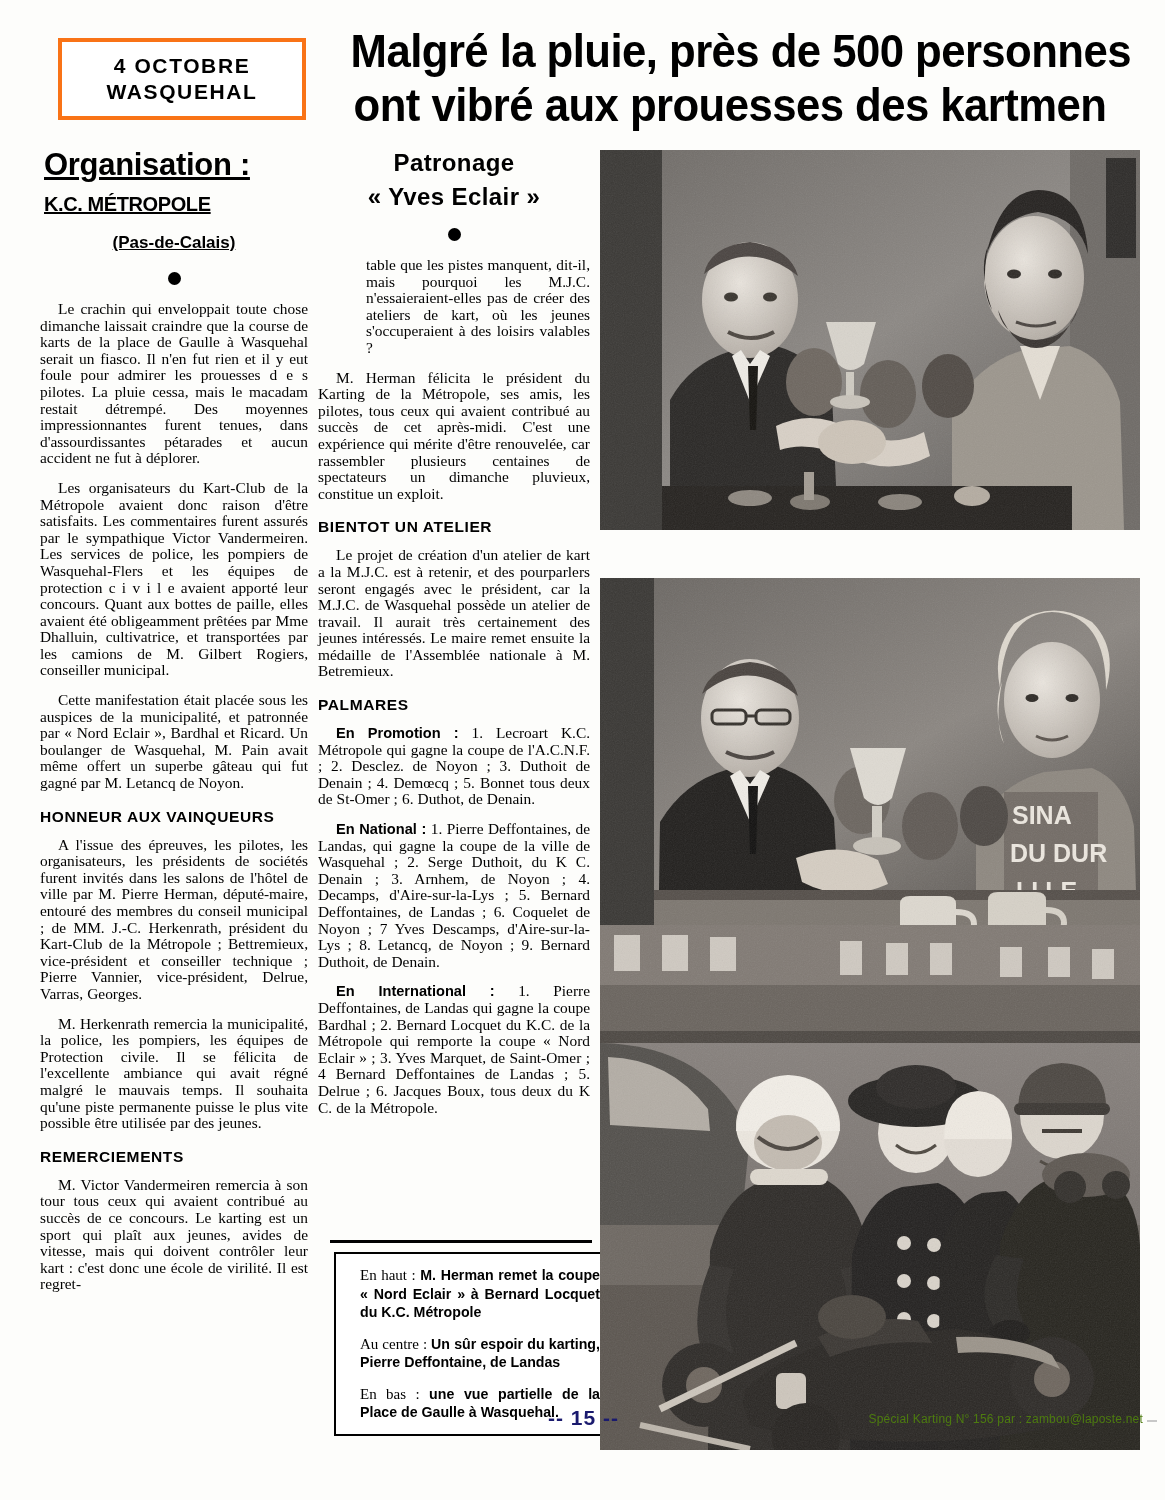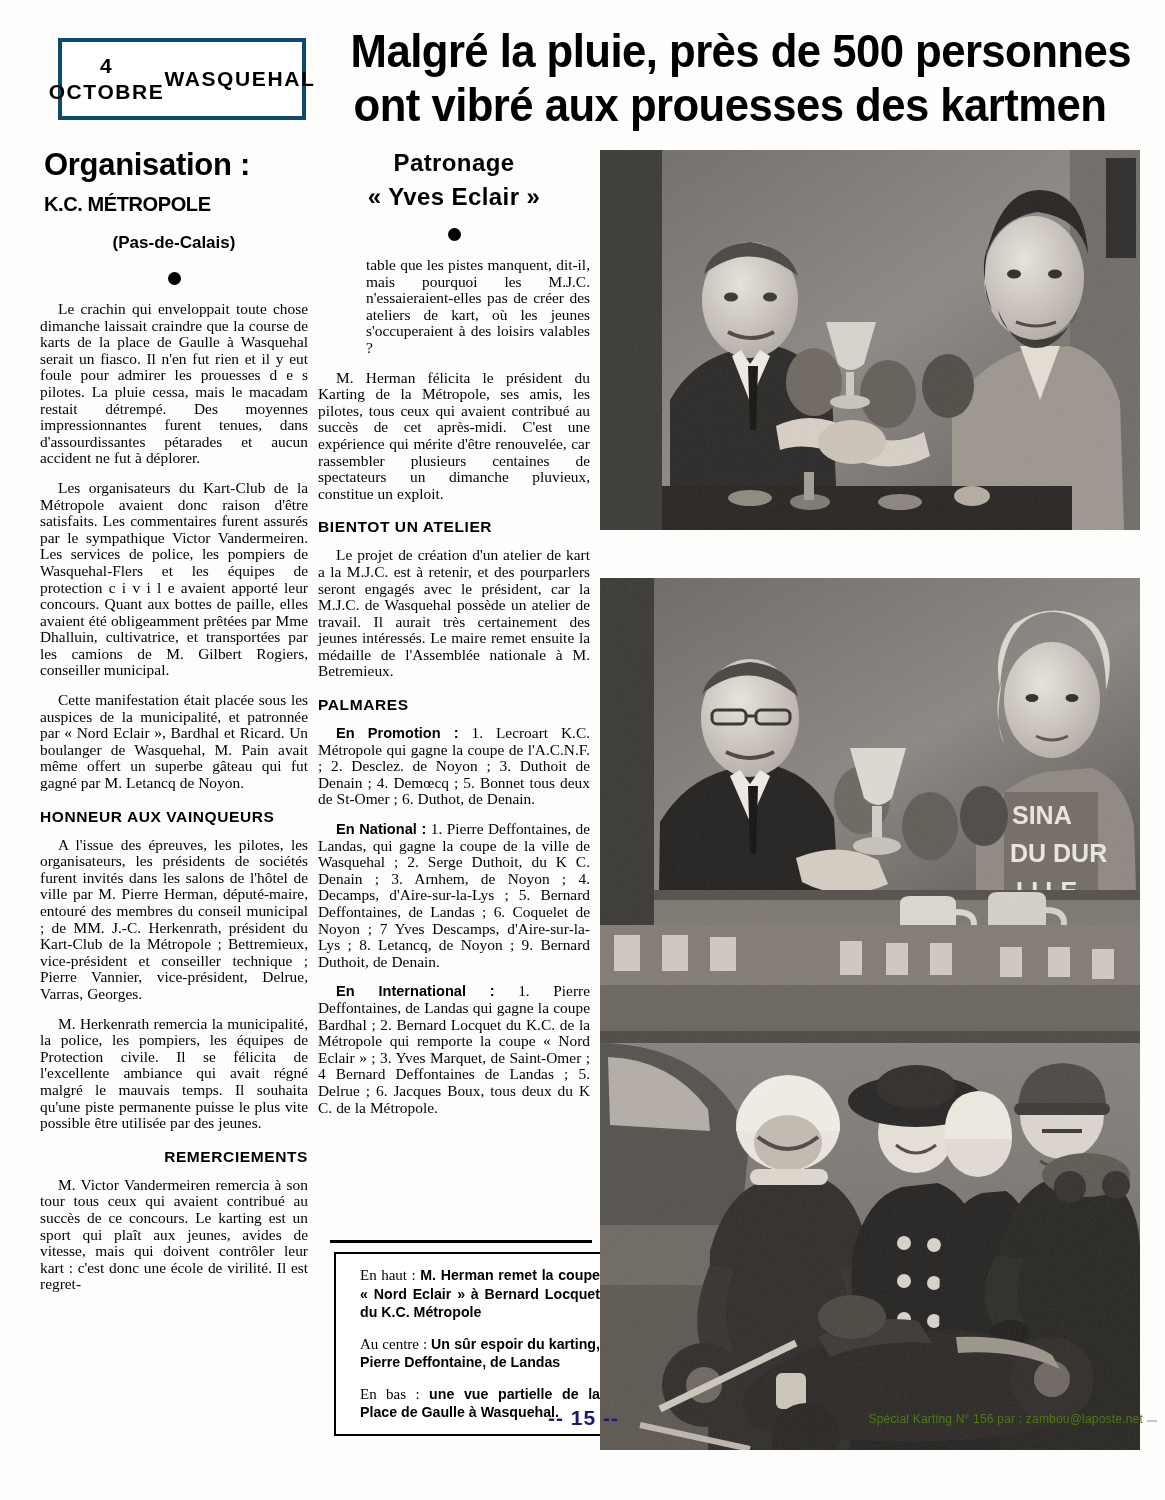--- a/index.html
+++ b/index.html
@@ -13,22 +13,22 @@
   .page{
     position:absolute;inset:0;
     background:#fdfdfb;
   }
   
   .masthead{
     position:absolute;left:40px;top:28px;width:1098px;height:112px;
   }
   .date-box{
     position:absolute;left:18px;top:10px;width:240px;height:74px;
-    border:4px solid #0c4a6e;
-    display:flex;flex-direction:row;align-items:center;justify-content:center;
+    border:4px solid #f97316;
+    display:flex;flex-direction:column;align-items:center;justify-content:center;
     background:#fff;
   }
   .date-box span{
     font-family:"Liberation Sans", sans-serif;
     font-weight:bold;font-size:21px;letter-spacing:1.6px;line-height:26px;
     text-align:center;
   }
   .headline{
     position:absolute;left:282px;top:-4px;width:816px;
     text-align:center;
@@ -45,20 +45,21 @@
   
   .col{position:absolute;top:146px;}
   .col1{left:40px;width:268px;}
   .col2{left:318px;width:272px;}
   .photos{position:absolute;left:600px;top:150px;width:540px;}
 
   .sec-title{
     font-family:"Liberation Sans", sans-serif;
     font-weight:bold;
     text-align:center;
+    text-decoration:underline;
   }
   .org1{font-size:31px;line-height:38px;letter-spacing:-0.3px;text-align:left;margin-left:4px;}
   .org2{font-size:20px;line-height:40px;letter-spacing:-0.4px;text-align:left;margin-left:4px;}
   .org3{font-size:17px;line-height:30px;text-align:center;margin-top:4px;}
   .bullet{
     width:13px;height:13px;border-radius:50%;background:#000;
     margin:14px auto 16px auto;
   }
   .patron{
     font-family:"Liberation Sans", sans-serif;
@@ -76,21 +77,21 @@
     word-spacing:0.2px;
     -webkit-hyphens:none;hyphens:none;
   }
   p.body.noind{text-indent:0;margin-left:48px;}
   h3.sub{
     margin:16px 0 11px 0;
     font-family:"Liberation Sans", sans-serif;
     font-weight:bold;
     font-size:15.5px;
     letter-spacing:0.6px;
-    text-align:right;
+    text-align:left;
   }
   h3.sub.left{text-align:left;}
   .lead{font-weight:bold;font-family:"Liberation Sans", sans-serif;font-size:14.6px;}
 
   
   .caption-rule{
     position:absolute;left:330px;top:1240px;width:262px;height:3px;background:#000;
   }
   .caption-box{
     position:absolute;left:334px;top:1252px;width:252px;

